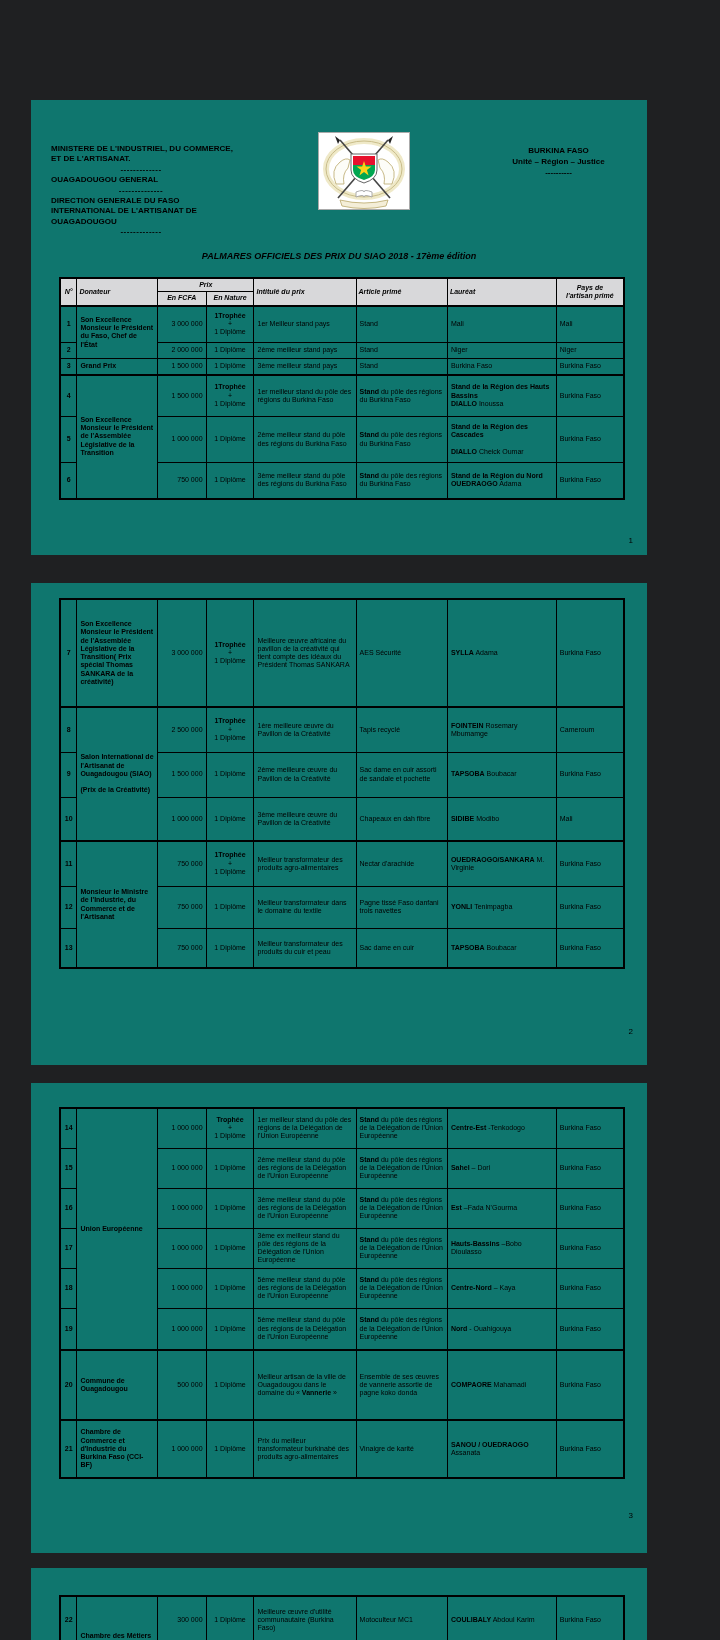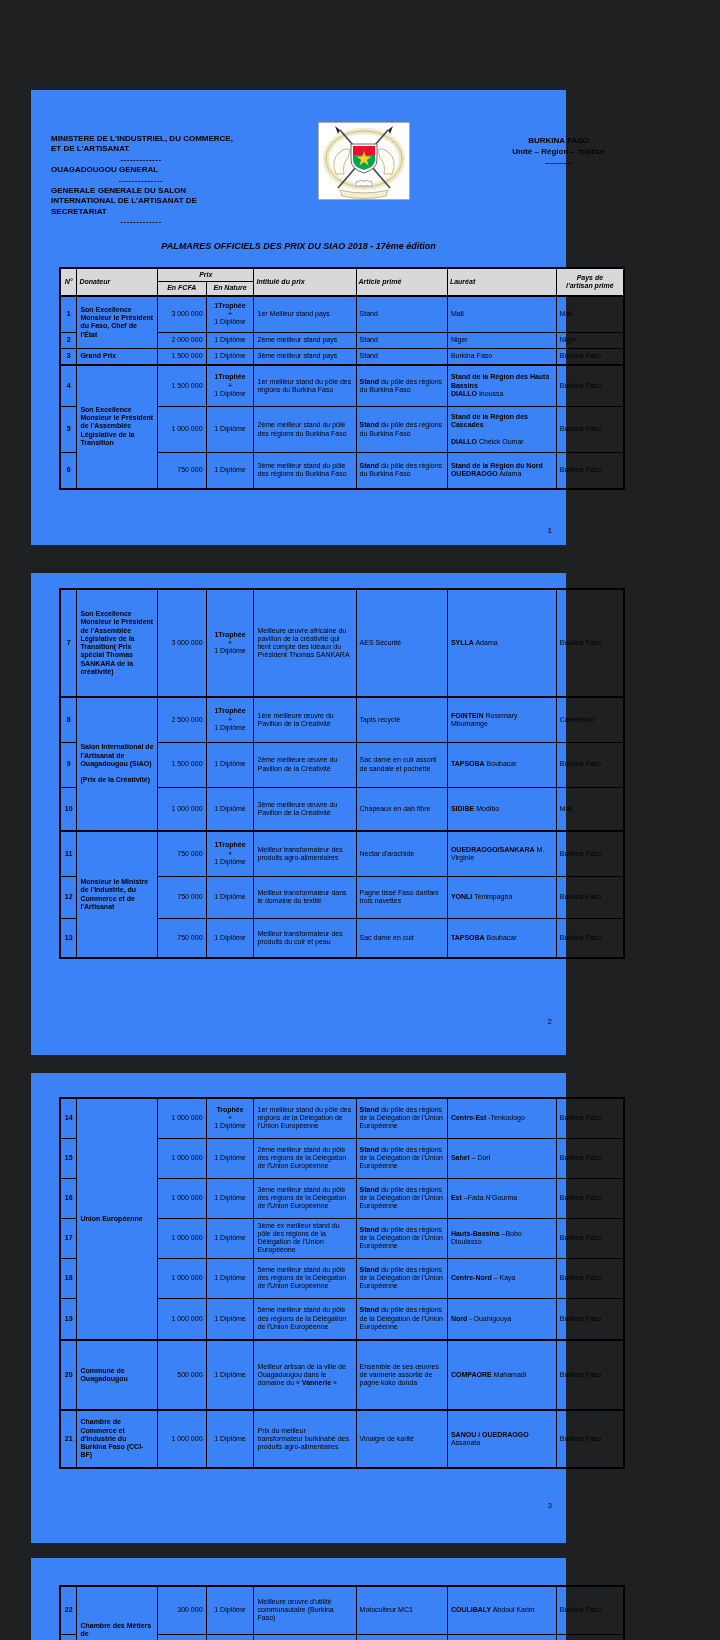--- a/index.html
+++ b/index.html
@@ -2,21 +2,21 @@
 <html><head>
 <meta charset="utf-8">
 <style>
   html, body { margin:0; padding:0; background:#1f2022; }
   body {
     position:relative; width:720px; height:1640px; overflow:hidden;
     font-family:"Liberation Sans", sans-serif; color:#000;
   }
   #viewer { position:absolute; inset:0; }
   .page {
-    position:absolute; left:31px; width:535px; background:#3b82f6;
+    position:absolute; left:31px; width:616px; background:#0f766e;margin-top:10px;
   }
   #page-1 { top:90px;   height:455px; }
   #page-2 { top:573px;  height:482px; }
   #page-3 { top:1073px; height:470px; }
   #page-4 { top:1558px; height:200px; }
 
   
   .letterhead {
     position:absolute; top:44px; left:20px; width:235px;
     font-size:8px; font-weight:bold; line-height:1.3;
@@ -70,23 +70,23 @@
 
 <div id="viewer">
 
   <div class="page" id="page-1">
     <div class="letterhead">
       <div>MINISTERE DE L'INDUSTRIEL, DU COMMERCE,</div>
       <div>ET DE L'ARTISANAT.</div>
       <div class="dash">-------------</div>
       <div>OUAGADOUGOU GENERAL</div>
       <div class="dash">--------------</div>
-      <div>GENERALE GENERALE DU SALON</div>
+      <div>DIRECTION GENERALE DU FASO</div>
       <div>INTERNATIONAL DE L'ARTISANAT DE</div>
-      <div>SECRETARIAT</div>
+      <div>OUAGADOUGOU</div>
       <div class="dash">-------------</div>
     </div>
 
     <div class="emblem-box">
       <svg viewBox="0 0 92 78" width="92" height="78">
         <rect x="0.5" y="0.5" width="91" height="77" fill="#ffffff" stroke="#aaaaaa" stroke-width="1"></rect>
         <ellipse cx="46" cy="37" rx="38" ry="28" fill="none" stroke="#efe9c8" stroke-width="6"></ellipse>
         <ellipse cx="46" cy="37" rx="38" ry="28" fill="none" stroke="#c9bd8a" stroke-width="1"></ellipse>
         <line x1="20" y1="66" x2="70" y2="8" stroke="#444444" stroke-width="1.6"></line>
         <line x1="72" y1="66" x2="22" y2="8" stroke="#444444" stroke-width="1.6"></line>

